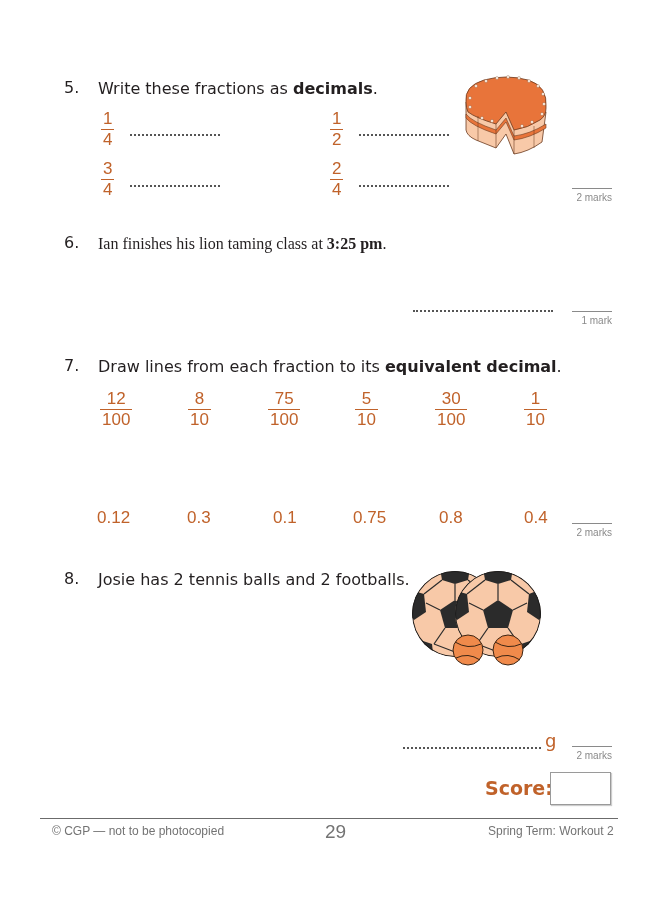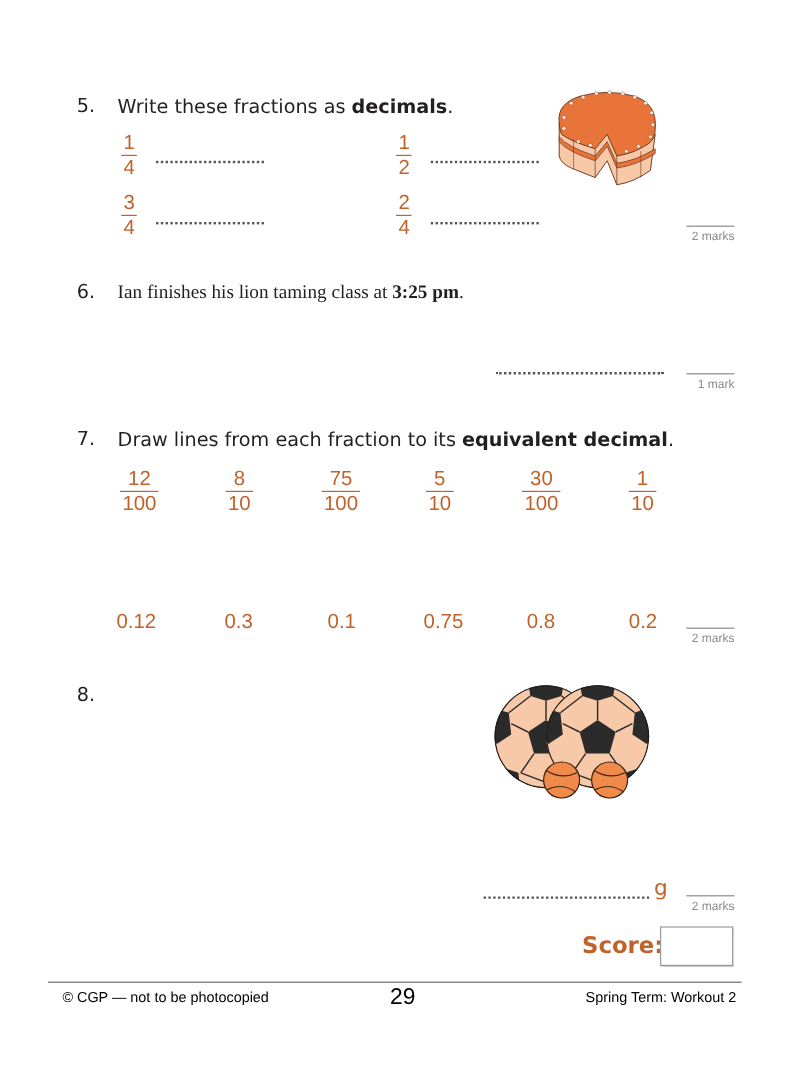--- a/index.html
+++ b/index.html
@@ -28,21 +28,21 @@
     .dec {
       position: absolute; color: #c0622a; font-size: 17px; font-family: "Liberation Sans", sans-serif;
     }
     .score-label {
       position: absolute; color: #c0622a; font-weight: bold; font-size: 19px; font-family: "DejaVu Sans", sans-serif;
     }
     .score-box {
       position: absolute; border: 1px solid #9a9a9a; background: #fff; box-shadow: 1px 1px 1px #ccc;
     }
     .footer-line { position: absolute; left: 40px; width: 578px; height: 1px; background: #6b6b6b; }
-    .footer-text { position: absolute; font-family: "Liberation Sans", sans-serif; color: #000000; text-align: center; }
+    .footer-text { position: absolute; font-family: "Liberation Sans", sans-serif; color: #737373; text-align: center; }
   </style>
 </head>
 <body>
 
 <div>
   <span class="abs qnum" style="left:64px; top:78px;">5.</span>
   <div class="abs qtext" style="left:98px; top:77px;">
     <span>Write these fractions as </span><b>decimals</b><span>.</span>
   </div>
 
@@ -160,31 +160,32 @@
     <span class="num">1</span>
     <span class="bar"></span>
     <span class="num">10</span>
   </div>
 
   <span class="dec" style="left:97px; top:508px;">0.12</span>
   <span class="dec" style="left:187px; top:508px;">0.3</span>
   <span class="dec" style="left:273px; top:508px;">0.1</span>
   <span class="dec" style="left:353px; top:508px;">0.75</span>
   <span class="dec" style="left:439px; top:508px;">0.8</span>
-  <span class="dec" style="left:524px; top:508px;">0.2</span>
+  <span class="dec" style="left:524px; top:508px;">0.4</span>
 
   <div class="marks" style="left:570px; top:523px;">
     <div class="line"></div>
     <div class="lbl">2 marks</div>
   </div>
 </div>
 
 <div>
   <span class="abs qnum" style="left:64px; top:569px;">8.</span>
   <div class="abs qtext" style="left:98px; top:568px;">
+    <div>Josie has 2 tennis balls and 2 footballs.</div>
   </div>
 
   <svg class="abs" style="left:410px; top:570px;" width="135" height="100" viewBox="0 0 135 100">
     <defs>
       <clipPath id="fb1">
           <circle cx="45" cy="44" r="43"></circle>
         </clipPath>
       <clipPath id="fb2">
           <circle cx="88" cy="44" r="43"></circle>
         </clipPath>

